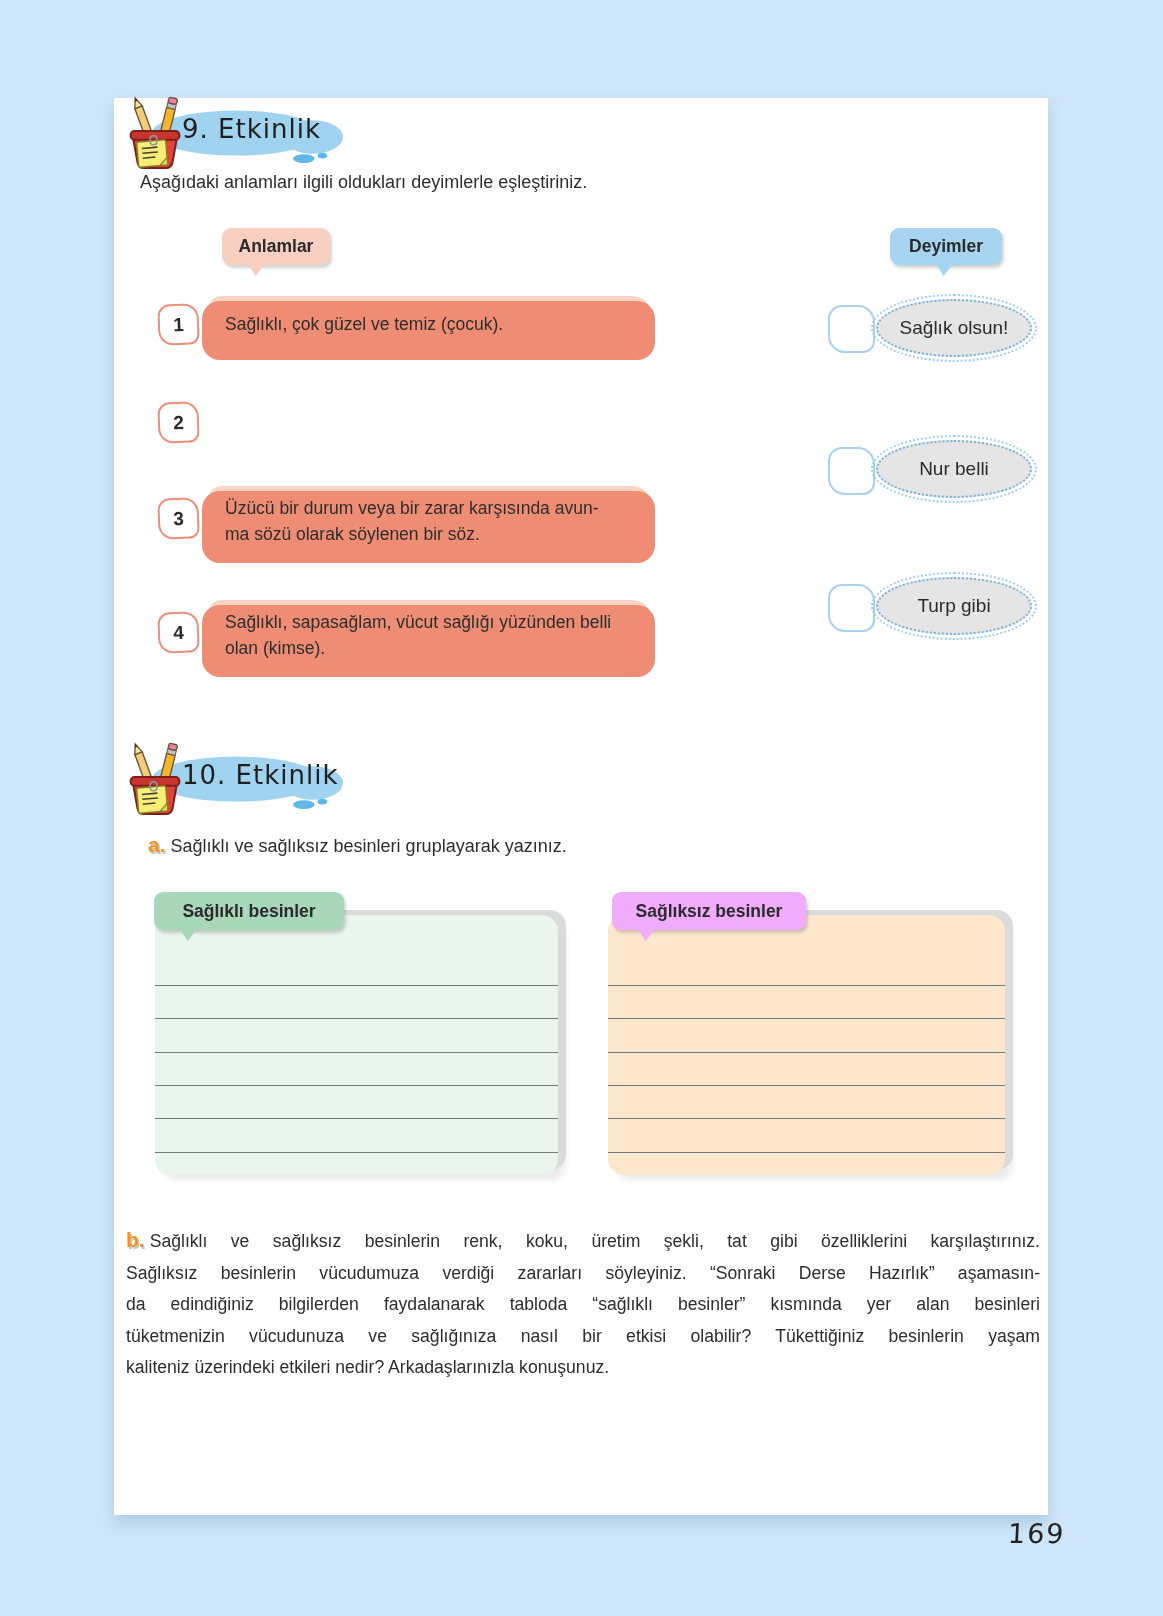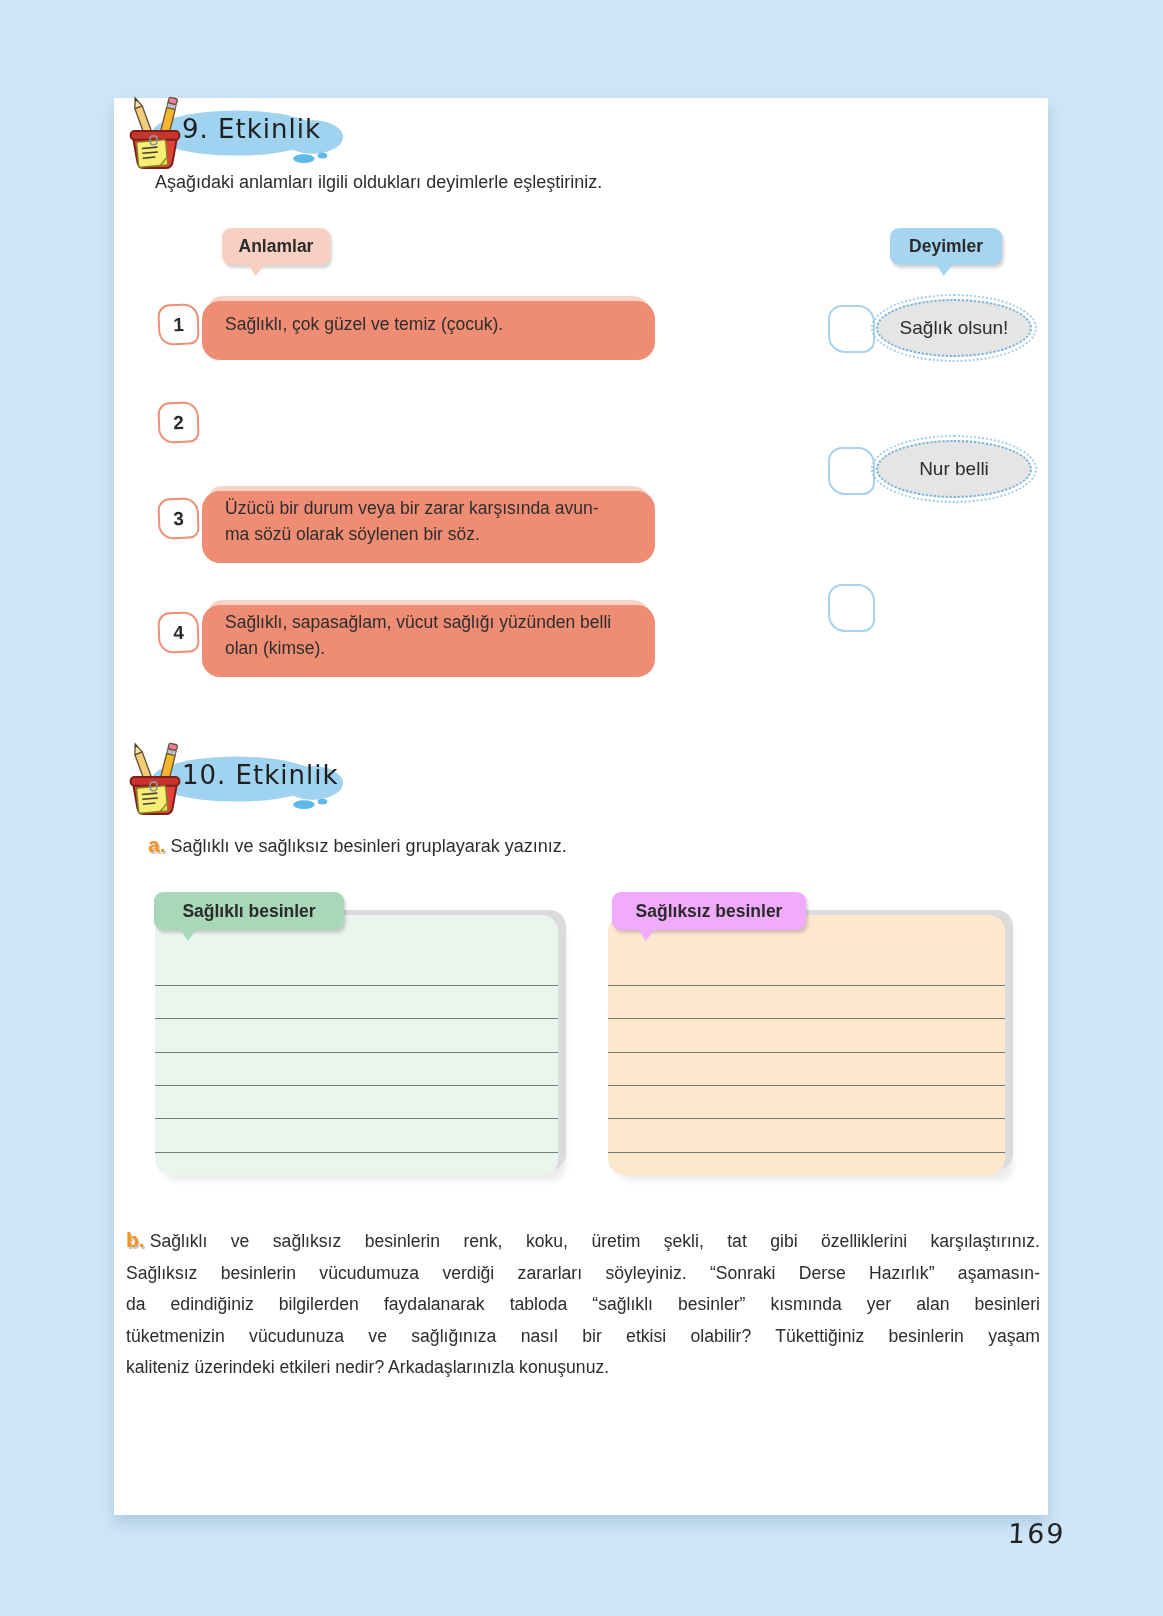--- a/index.html
+++ b/index.html
@@ -81,21 +81,21 @@
     position:absolute; left:762px; width:156px; height:58px;
     background:#e5e5e5;
     border:2px dotted #6fb0dc;
     outline:2px dotted #9fcdec; outline-offset:3px;
     border-radius:50%;
     display:flex; align-items:center; justify-content:center;
     font-size:19px; color:#2b2b2b;
   }
 
   
-  .intro { position:absolute; left:41px; top:74px; width:860px; font-size:18px; color:#2d2d2d; }
+  .intro { position:absolute; left:26px; top:74px; width:860px; font-size:18px; color:#2d2d2d; }
   .ab-badge {
     font-weight:bold; font-size:21px; color:#f6921e;
     text-shadow:1.5px 1.5px 0 rgba(150,150,150,.55);
     padding-right:5px;
   }
   .a-line { position:absolute; left:34px; top:735px; width:860px; font-size:18px; }
 
   
   .wbox {
     position:absolute; top:817px; height:260px;
@@ -174,20 +174,21 @@
   <div class="card" style="top:502px; height:70px;">Sağlıklı, sapasağlam, vücut sağlığı yüzünden belli
 olan (kimse).</div>
 
   <div class="match-box" style="top:207px;"></div>
   <div class="idiom" style="top:201px;">Sağlık olsun!</div>
 
   <div class="match-box" style="top:349px;"></div>
   <div class="idiom" style="top:342px;">Nur belli</div>
 
   <div class="match-box" style="top:486px;"></div>
+  <div class="idiom" style="top:479px;">Turp gibi</div>
 
   <div class="act-header" style="left:0; top:646px;">
     <svg class="blob-svg" viewBox="0 0 200 58">
       <ellipse cx="88" cy="25" rx="86" ry="23" fill="#9fd3f0"></ellipse>
       <ellipse cx="166" cy="29" rx="31" ry="17" fill="#9fd3f0"></ellipse>
       <ellipse cx="157" cy="51" rx="11" ry="4.5" fill="#5fb8e8"></ellipse>
       <ellipse cx="176" cy="48" rx="5" ry="3" fill="#5fb8e8"></ellipse>
     </svg>
     <span class="act-title">10. Etkinlik</span>
     <svg class="cup-icon" viewBox="0 -10 60 82">

